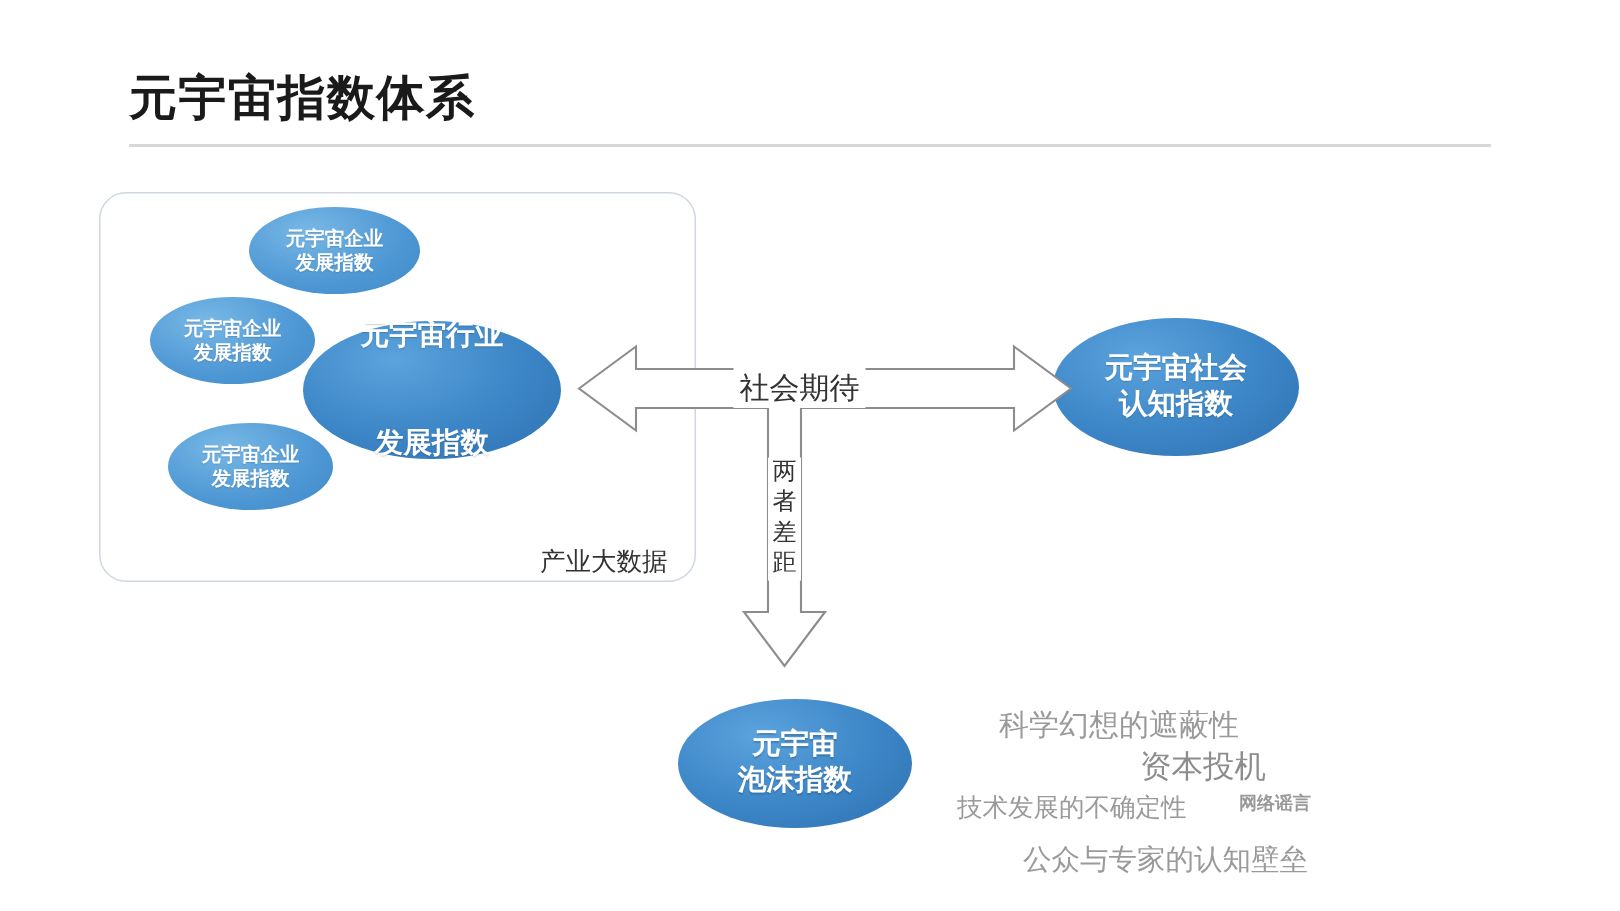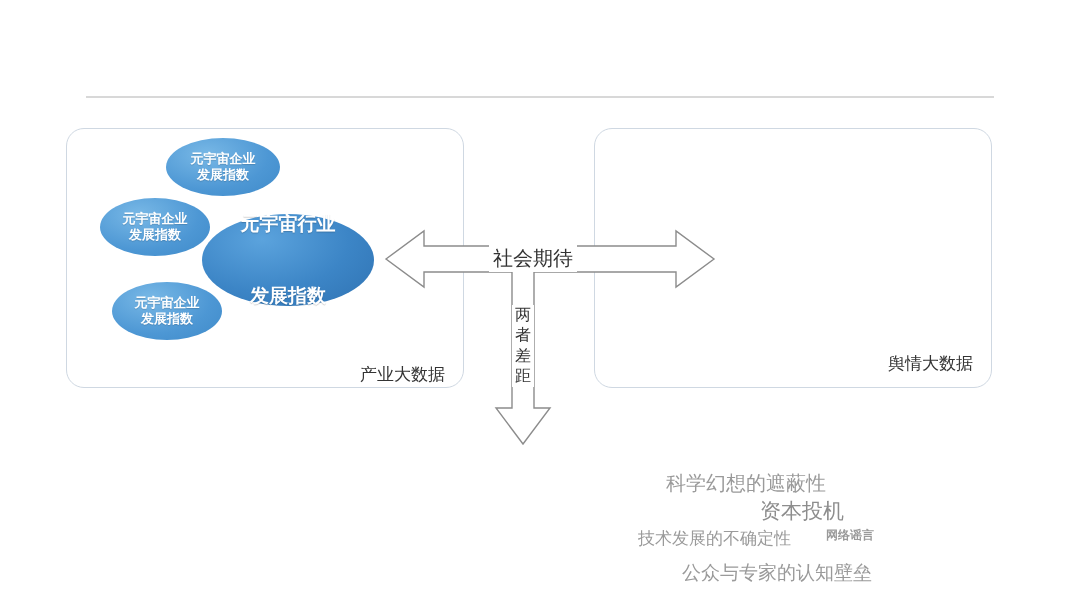--- a/index.html
+++ b/index.html
@@ -133,49 +133,55 @@
   #kw-1 { left: 760px; top: 497px; font-size: 21px; color: #8d8d8d; }
   #kw-2 { left: 638px; top: 527px; font-size: 17px; }
   #kw-3 { left: 826px; top: 527px; font-size: 12px; font-weight: bold; }
   #kw-4 { left: 682px; top: 560px; font-size: 19px; }
 </style>
 </head>
 <body>
 
 <div class="slide">
 
+  <div class="title">元宇宙指数体系</div>
   <div class="title-rule"></div>
 
   <div class="panel" id="panel-left">
     <div class="panel-label">产业大数据</div>
   </div>
 
-  <div class="panel" id="panel-right">
-    <div class="panel-label">舆情大数据</div>
-  </div>
 
   <div class="ellipse ell-small" id="ell-e1">
     <span>元宇宙企业</span>
     <span>发展指数</span>
   </div>
   <div class="ellipse ell-small" id="ell-e2">
     <span>元宇宙企业</span>
     <span>发展指数</span>
   </div>
   <div class="ellipse ell-small" id="ell-e3">
     <span>元宇宙企业</span>
     <span>发展指数</span>
   </div>
 
   <div class="ellipse ell-main" id="ell-industry">
     <span>元宇宙行业</span>
     <span>发展指数</span>
   </div>
 
-
+  <div class="ellipse ell-main" id="ell-social">
+    <span>元宇宙社会</span>
+    <span>认知指数</span>
+  </div>
+
+  <div class="ellipse ell-main" id="ell-bubble">
+    <span>元宇宙</span>
+    <span>泡沫指数</span>
+  </div>
 
   <svg id="arrow-layer" viewBox="0 0 1080 607">
 
     <polygon points="386,259 424,231 424,246 676,246 676,231 714,259 676,287 676,272 424,272 424,287" fill="#ffffff" stroke="#8c8c8c" stroke-width="1.4" stroke-linejoin="miter"></polygon>
 
     <polygon points="512,260 534,260 534,408 550,408 523,444 496,408 512,408" fill="#ffffff" stroke="#8c8c8c" stroke-width="1.4" stroke-linejoin="miter"></polygon>
   </svg>
 
   <div class="arrow-label-h">社会期待</div>
 

